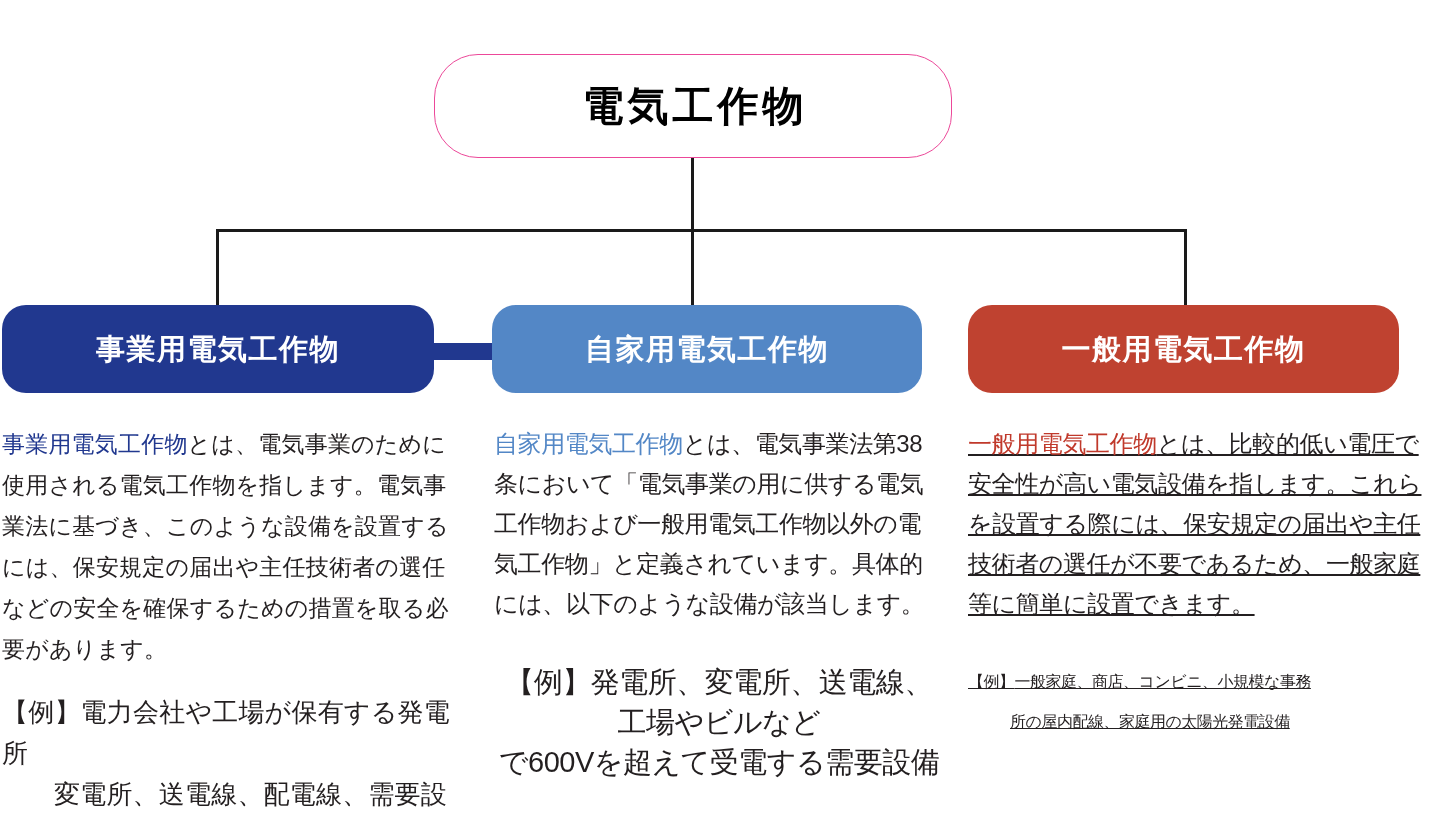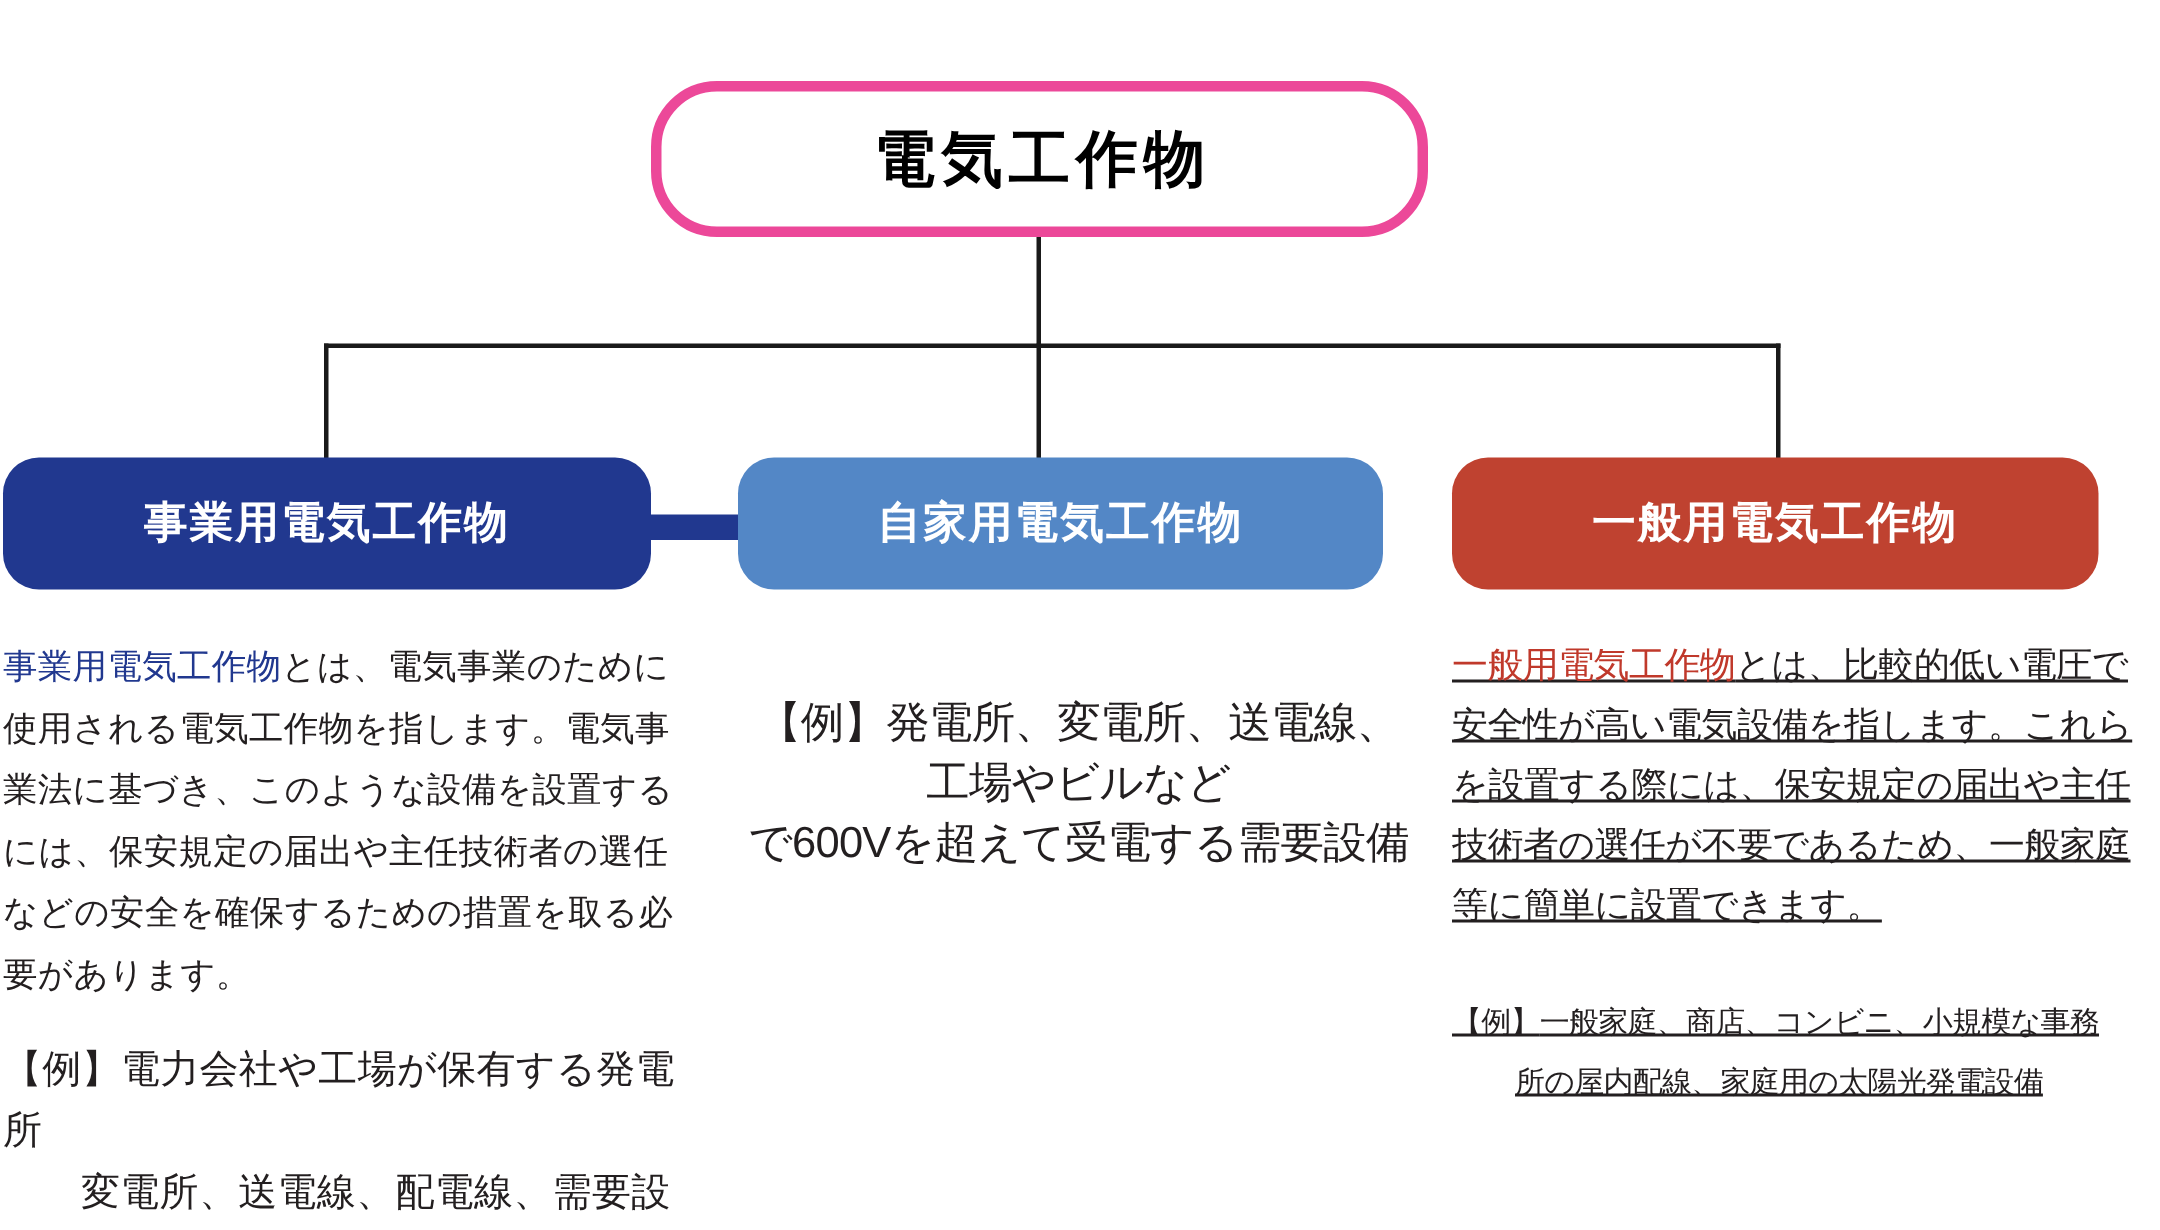--- a/index.html
+++ b/index.html
@@ -21,21 +21,21 @@
   }
 
   
   #root-node {
     position: absolute;
     left: 434px;
     top: 54px;
     width: 518px;
     height: 104px;
     box-sizing: border-box;
-    border: 7px solid #ec4899;
+    border: 1px solid #ec4899;
     border-radius: 44px;
     background: #ffffff;
     display: flex;
     align-items: center;
     justify-content: center;
   }
   #root-node .root-label {
     font-size: 41px;
     font-weight: bold;
     letter-spacing: 4px;
@@ -128,21 +128,21 @@
     margin-top: 22px;
   }
   #col-1 .example {
     font-size: 29px;
     line-height: 40px;
     letter-spacing: -0.5px;
     margin-top: 38px;
     text-align: center;
   }
   #col-2 .example {
-    font-size: 20px;
+    font-size: 16px;
     line-height: 40px;
     letter-spacing: -0.5px;
     margin-top: 38px;
   }
   .example .ex-line-2 { display: block; }
   #col-0 .example .ex-line-2 { padding-left: 52px; }
   #col-2 .example .ex-line-2 { padding-left: 42px; }
 </style>
 </head>
 <body>
@@ -170,20 +170,21 @@
     <span class="cat-label">一般用電気工作物</span>
   </div>
 
   <div class="col" id="col-0">
     <p class="body-par"><span class="kw-navy">事業用電気工作物</span><span>とは、電気事業のために使用される電気工作物を指します。電気事業法に基づき、このような設備を設置するには、保安規定の届出や主任技術者の選任などの安全を確保するための措置を取る必要があります。</span></p>
 
     <p class="example"><span>【例】</span><span>電力会社や工場が保有する発電所</span><span class="ex-line-2">変電所、送電線、配電線、需要設備</span></p>
   </div>
 
   <div class="col" id="col-1">
+    <p class="body-par"><span class="kw-blue">自家用電気工作物</span><span>とは、電気事業法第38条において「電気事業の用に供する電気工作物および一般用電気工作物以外の電気工作物」と定義されています。具体的には、以下のような設備が該当します。</span></p>
 
     <p class="example"><span>【例】</span><span>発電所、変電所、送電線、工場やビルなど</span><span class="ex-line-2">で600Vを超えて受電する需要設備</span></p>
   </div>
 
   <div class="col" id="col-2">
     <p class="body-par"><span class="kw-red">一般用電気工作物</span><span>とは、比較的低い電圧で安全性が高い電気設備を指します。これらを設置する際には、保安規定の届出や主任技術者の選任が不要であるため、一般家庭等に簡単に設置できます。</span></p>
 
     <p class="example"><span>【例】</span><span>一般家庭、商店、コンビニ、小規模な事務</span><span class="ex-line-2">所の屋内配線、家庭用の太陽光発電設備</span></p>
 
   </div>

